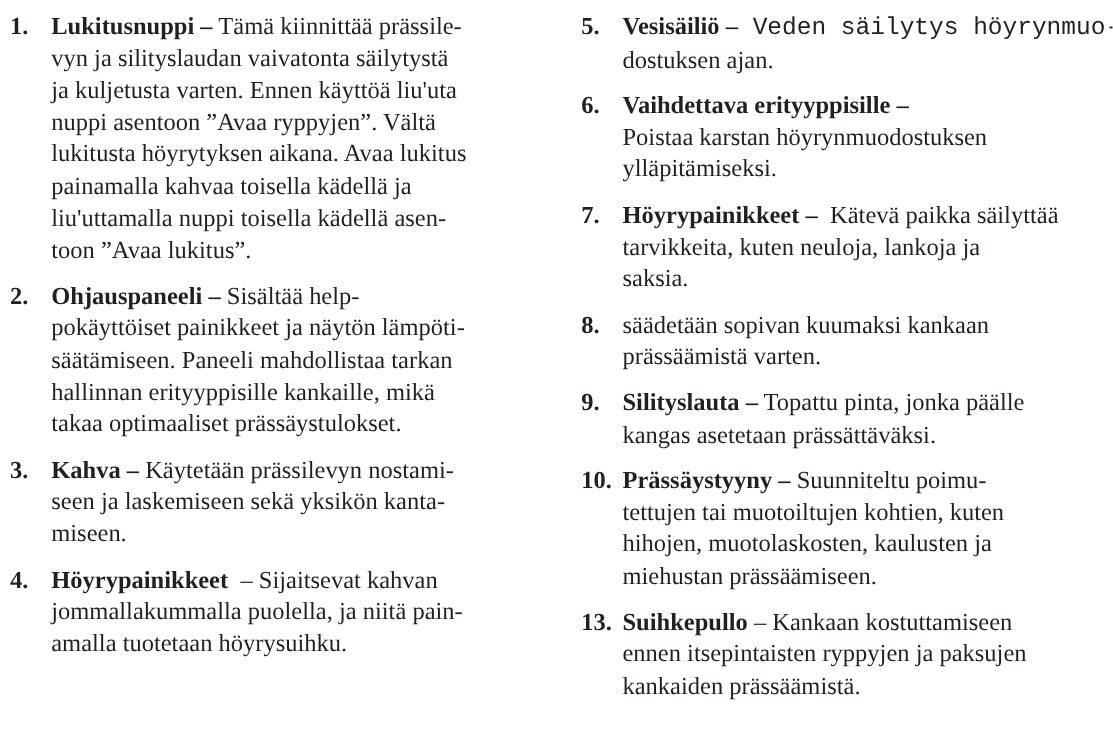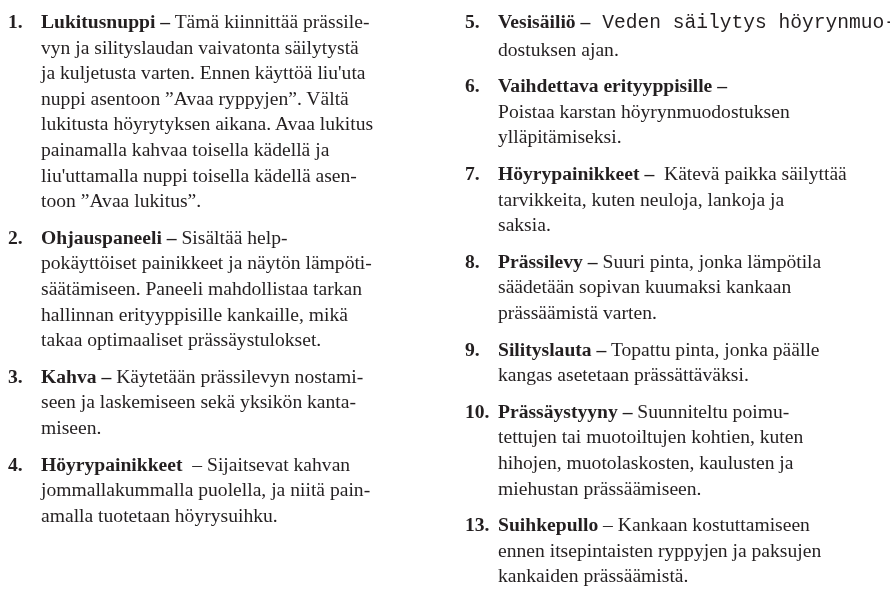--- a/index.html
+++ b/index.html
@@ -62,21 +62,20 @@
       <span class="line">ylläpitämiseksi.</span>
     </div>
     <div class="item">
       <span class="num">7.</span>
       <span class="line"><span class="term">Höyrypainikkeet –</span><span style="white-space: pre;">  Kätevä paikka säilyttää</span></span>
       <span class="line">tarvikkeita, kuten neuloja, lankoja ja</span>
       <span class="line">saksia.</span>
     </div>
     <div class="item">
       <span class="num">8.</span>
-      <span class="line"><span class="term">Prässilevy –</span><span style="white-space: pre;"> Suuri pinta, jonka lämpötila</span></span>
       <span class="line">säädetään sopivan kuumaksi kankaan</span>
       <span class="line">prässäämistä varten.</span>
     </div>
     <div class="item">
       <span class="num">9.</span>
       <span class="line"><span class="term">Silityslauta –</span><span style="white-space: pre; text-align: center;"> Topattu pinta, jonka päälle</span></span>
       <span class="line">kangas asetetaan prässättäväksi.</span>
     </div>
     <div class="item">
       <span class="num">10.</span>

